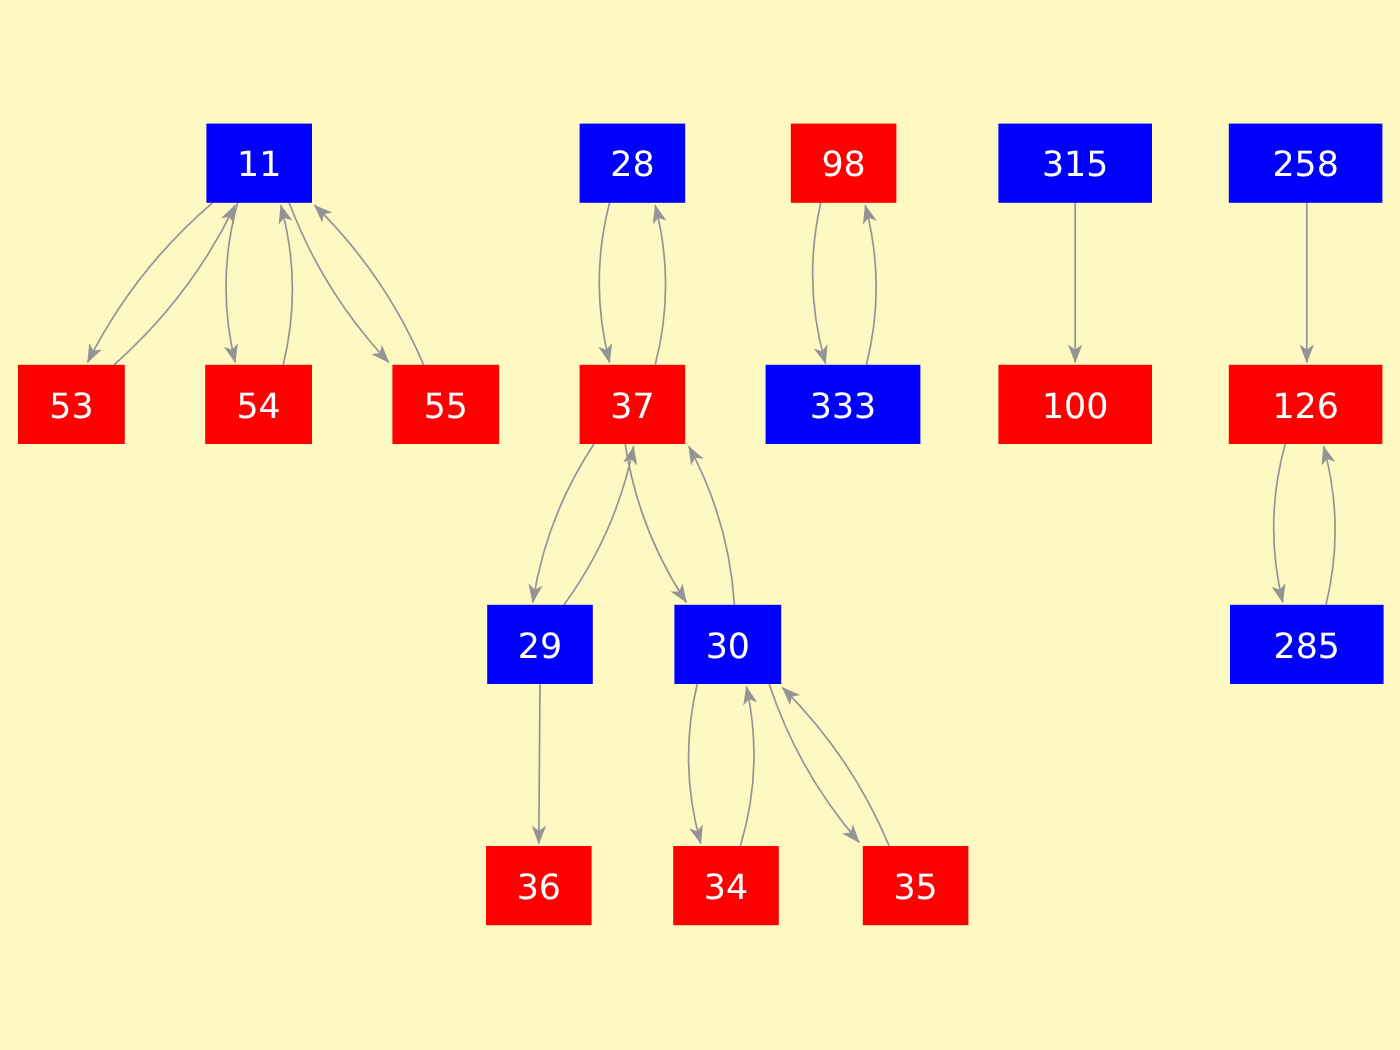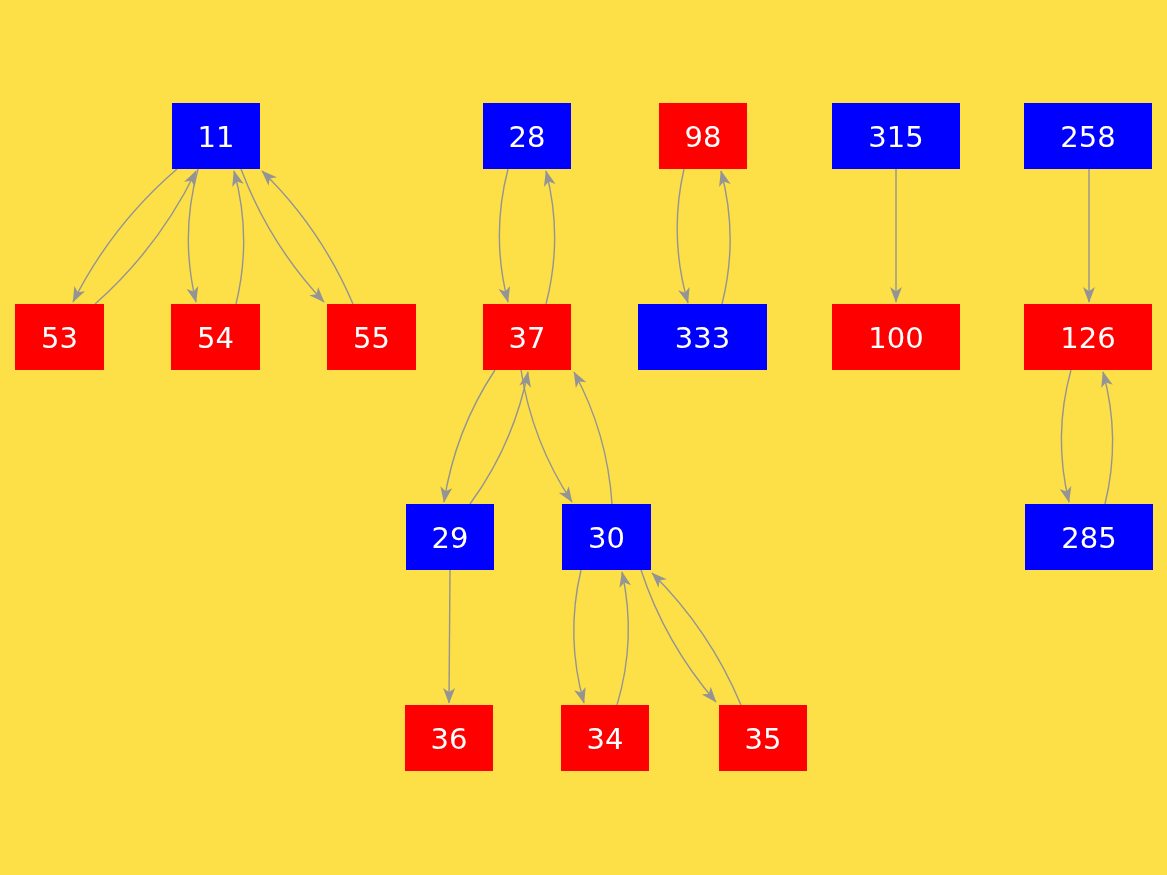--- a/index.html
+++ b/index.html
@@ -1,20 +1,20 @@
 <!DOCTYPE html>
 <html><head>
 <meta charset="utf-8">
 <style>
   html, body { margin: 0; padding: 0; background: #ffffff; }
   #stage {
     position: relative;
     width: 1167px;
     height: 875px;
-    background: #fde047;
+    background: #fef9c3;
     overflow: hidden;
   }
   #graph-svg { position: absolute; left: 0; top: 0; }
   #graph-svg text {
     font-family: "DejaVu Sans", "Liberation Sans", sans-serif;
     font-size: 29px;
     fill: #ffffff;
   }
   #graph-svg path.edge {
     fill: none;

